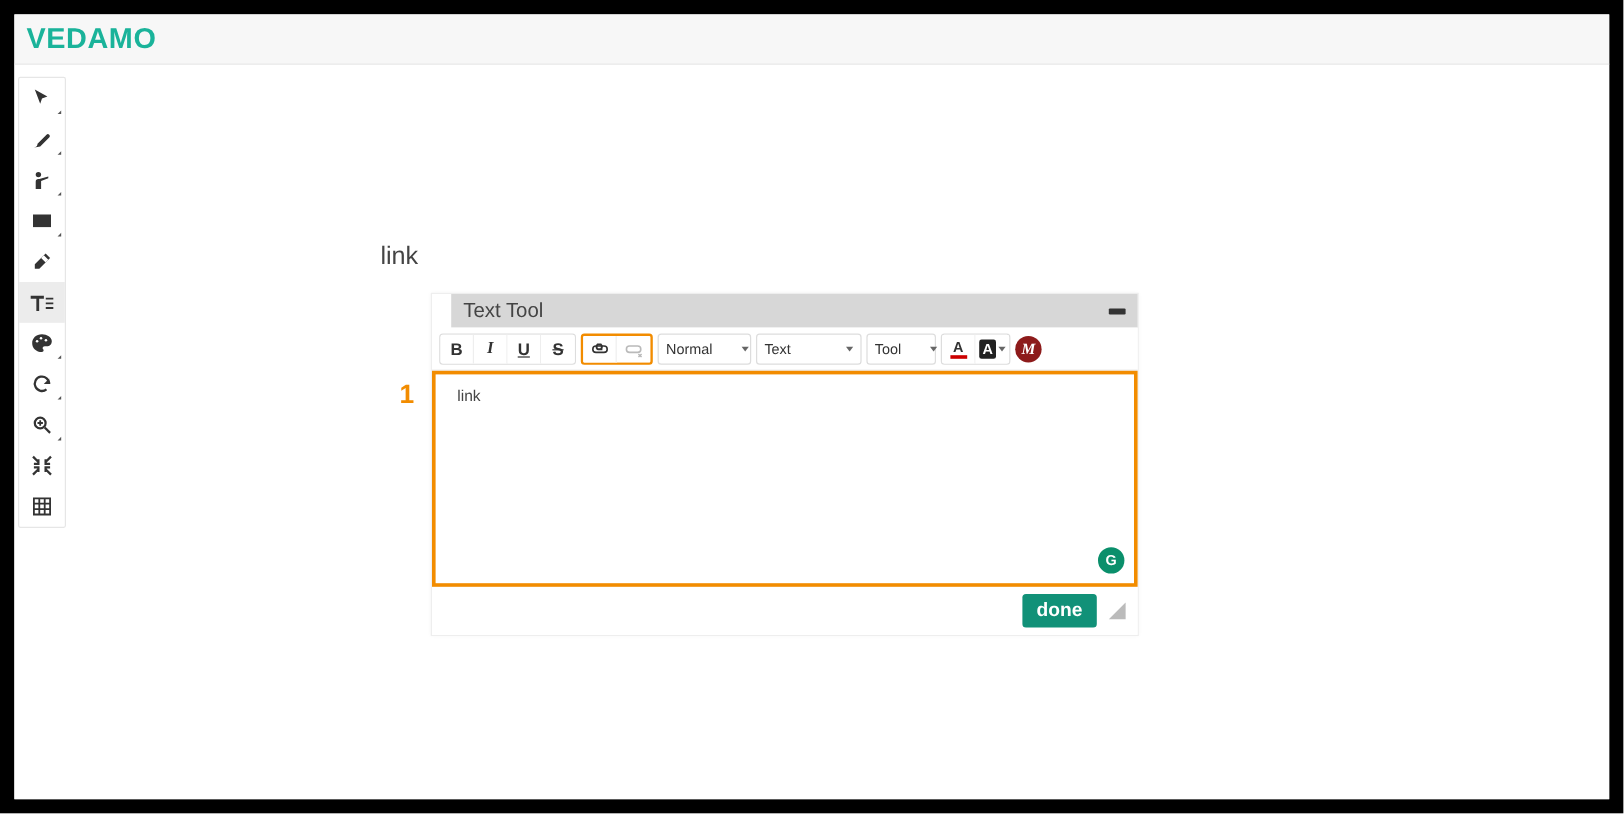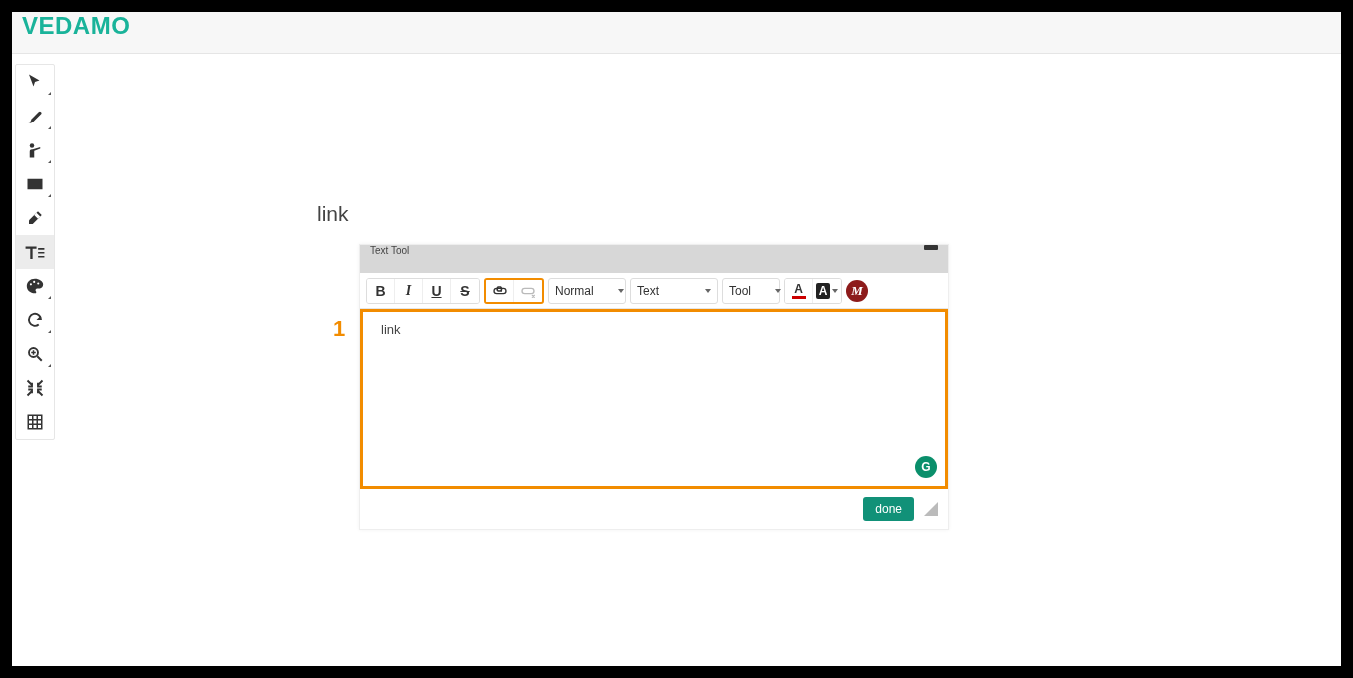--- a/index.html
+++ b/index.html
@@ -15,20 +15,21 @@
     width: 1353px;
     height: 678px;
     position: relative;
     background: #fff;
   }
   .top-header {
     height: 42px;
     background: #f7f7f7;
     border-bottom: 1px solid #e5e5e5;
     display: flex;
+    align-items: center;
     padding-left: 10px;
   }
   .logo {
     font-family: "Segoe UI", Arial, sans-serif;
     font-weight: 800;
     font-size: 24px;
     letter-spacing: 0.5px;
     color: #1ab39a;
   }
   .content-area {
@@ -87,24 +88,26 @@
     top: 190px;
     width: 590px;
     background: #fff;
     border: 1px solid #eee;
     box-shadow: 0 0 4px rgba(0,0,0,0.05);
   }
   .panel-header {
     height: 28px;
     background: #d7d7d7;
     display: flex;
+    align-items: center;
     justify-content: space-between;
     padding: 0 10px;
-    font-size: 10px;
+    font-size: 17px;
     color: #444;
+    margin-left: 16px;
   }
   .panel-header .min {
     width: 14px;
     height: 5px;
     background: #333;
     border-radius: 1px;
   }
   .toolbar {
     height: 36px;
     border-bottom: 1px solid #e5e5e5;
@@ -202,22 +205,22 @@
     padding: 0 10px;
     gap: 10px;
     background:#fff;
   }
   .done-btn {
     background: #119178;
     color: #fff;
     border: none;
     border-radius: 3px;
     padding: 5px 12px;
-    font-size: 12px;
-    font-weight: normal;
+    font-size: 16px;
+    font-weight: bold;
     cursor: pointer;
   }
   .resize-handle {
     width: 0;
     height: 0;
     border-style: solid;
     border-width: 0 0 14px 14px;
     border-color: transparent transparent #bbb transparent;
     cursor: nwse-resize;
   }

